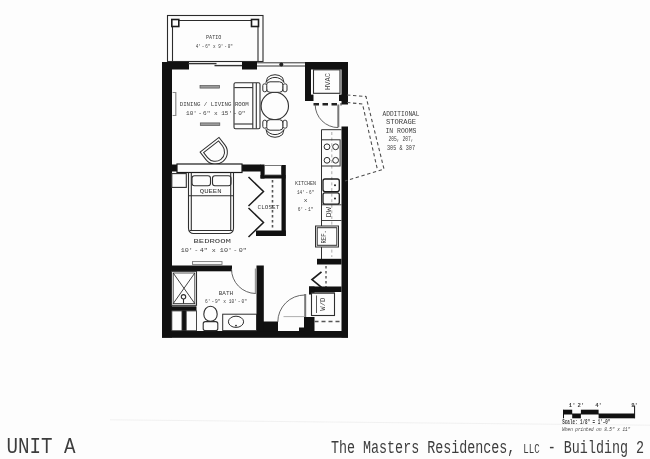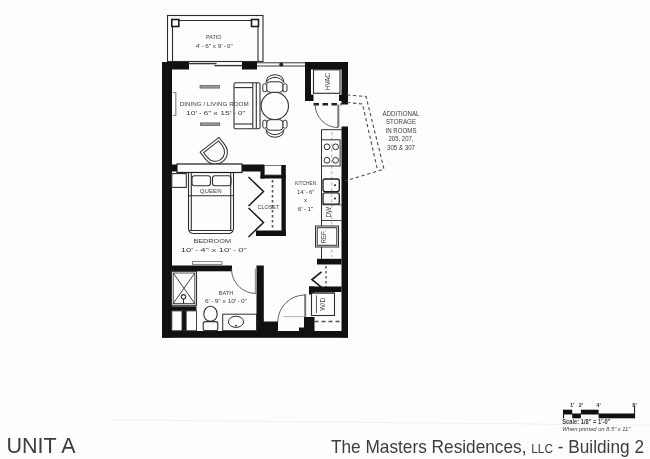--- a/index.html
+++ b/index.html
@@ -1,17 +1,17 @@
 <!DOCTYPE html>
 <html><head>
 <meta charset="utf-8">
 <style>
   html,body{margin:0;padding:0;background:#ffffff;}
   .page{position:relative;width:650px;height:459px;background:#fdfdfd;overflow:hidden;
-        font-family:Liberation Sans, sans-serif;}
+        font-family:Liberation Mono, monospace;}
   svg{position:absolute;left:0;top:0;filter:blur(0.3px);}
   text{fill:#3d3d3d;}
 </style>
 </head>
 <body>
 <div class="page">
 <svg width="650" height="459" viewBox="0 0 650 459">
 
   <g>
         <rect x="0" y="0" width="650" height="459" fill="#fdfdfd"></rect>

